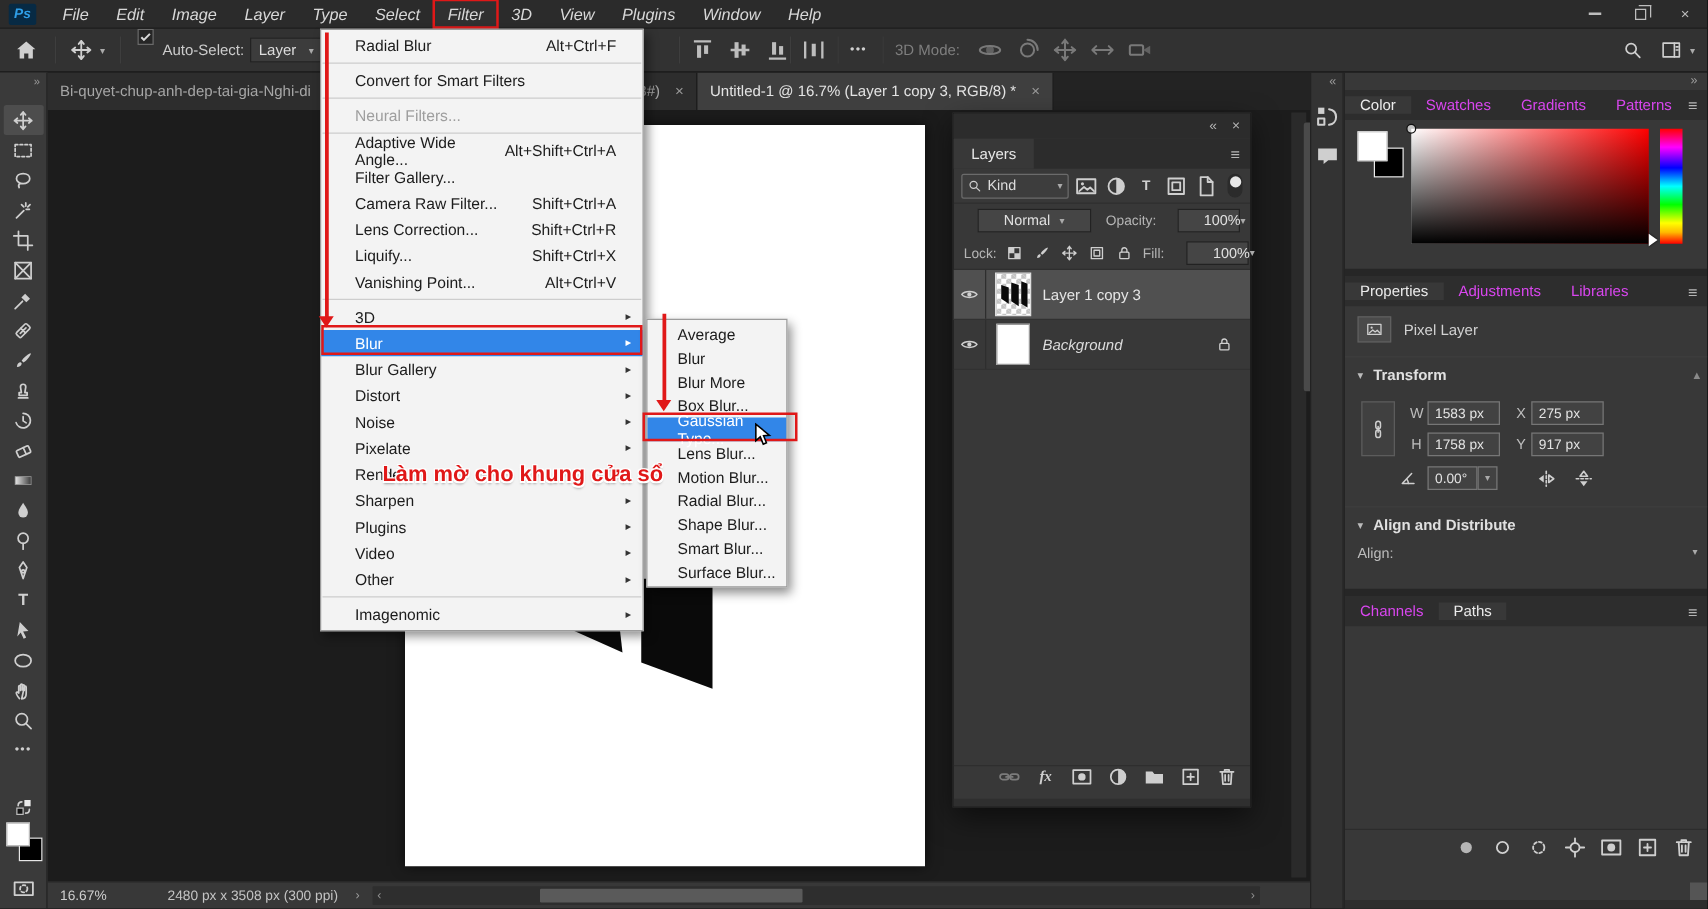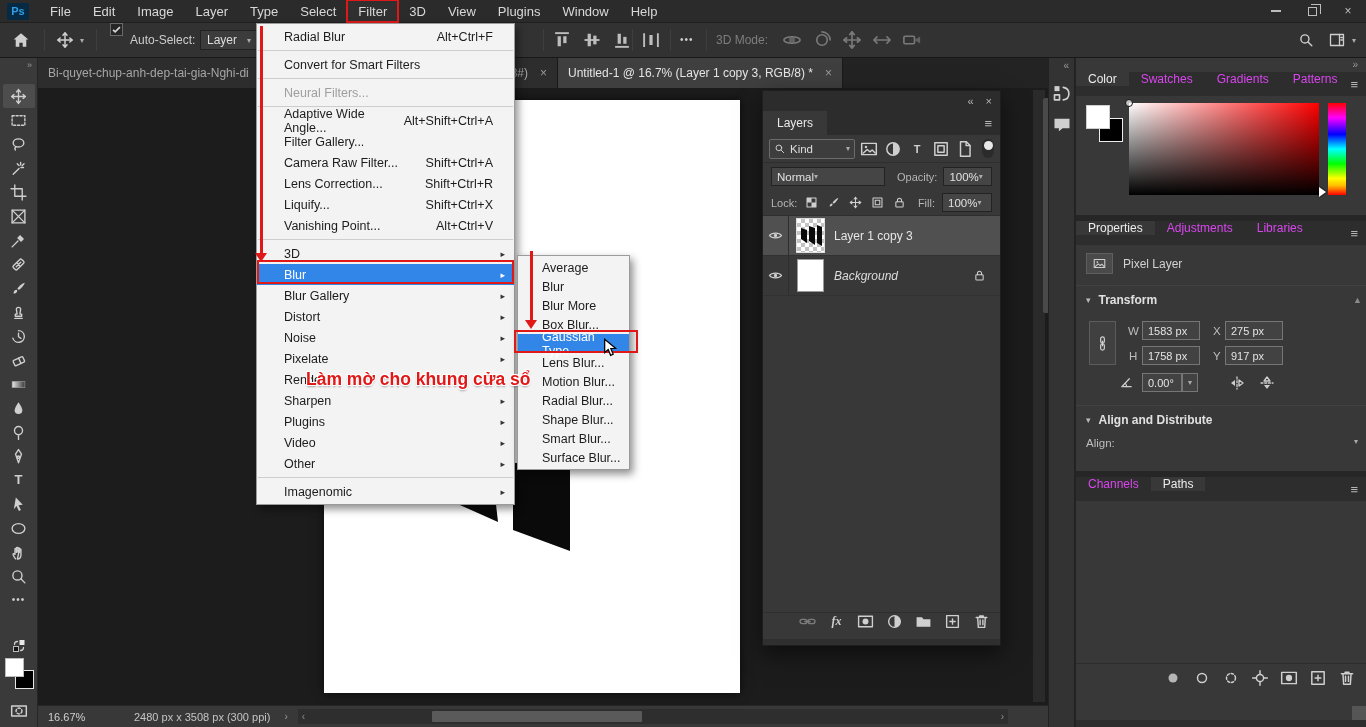--- a/index.html
+++ b/index.html
@@ -10,21 +10,21 @@
   .st{fill:none;stroke:#cfcfcf;stroke-width:1.3;stroke-linecap:round;stroke-linejoin:round;}
   .st2{fill:none;stroke:#bdbdbd;stroke-width:1.5;}
   .dash{stroke-dasharray:2 1.7;}
   .dim{opacity:.45;}
   .glyph-T{font-weight:700;font-size:13px;color:#cfcfcf;line-height:16px;display:block;text-align:center;}
   .glyph-T.small{font-size:11px;}
   .glyph-fx{font-style:italic;font-family:"Liberation Serif",serif;font-weight:600;font-size:12px;color:#cfcfcf;}
   .glyph-dots{color:#cfcfcf;font-size:10px;letter-spacing:1px;line-height:16px;}
 
   
-  .menubar{position:absolute;left:0;top:0;width:100%;height:23px;background:#2b2b2b;display:flex;align-items:center;font-size:13px;color:#d8d8d8;z-index:40;border-bottom:1px solid #1f1f1f;}
+  .menubar{position:absolute;left:0;top:0;width:100%;height:23px;background:#2b2b2b;display:flex;align-items:center;font-size:13px;color:#d8d8d8;z-index:40;border-bottom:1px solid #1f1f1f;font-style:italic;}
   .ps-logo{width:22px;height:17px;margin-left:7px;background:#072a44;border-radius:2px;color:#2f9fe8;font-size:11px;font-weight:bold;display:flex;align-items:center;justify-content:center;}
   #menu-items{display:flex;height:100%;margin-left:10px;}
   .menuitem{padding:0 11px;display:flex;align-items:center;height:100%;cursor:default;}
   .menuitem.boxed{background:#303030;outline:2px solid #e01818;outline-offset:-1px;}
   .wincontrols{margin-left:auto;display:flex;height:100%;}
   .winbtn{width:36px;display:flex;align-items:center;justify-content:center;color:#bdbdbd;font-size:12px;}
   .min-ic{width:10px;height:0;border-top:2px solid #bdbdbd;display:block;}
   .restore-ic{width:9px;height:9px;border:1px solid #bdbdbd;position:relative;display:block;}
   .restore-ic::before{content:'';position:absolute;left:2px;top:-4px;width:9px;height:9px;border:1px solid #bdbdbd;border-left:none;border-bottom:none;}
 
@@ -68,21 +68,21 @@
 
   
   .collapsed-strip{position:absolute;left:1048px;top:58px;width:27px;height:669px;background:#333333;border-left:1px solid #222;border-right:1px solid #222;z-index:4;}
   .cs-expand{text-align:right;padding:2px 5px;color:#9a9a9a;font-size:10px;}
   #collapsed-icons{display:flex;flex-direction:column;align-items:center;gap:12px;margin-top:10px;}
   #collapsed-icons .pbtn{width:20px;height:20px;}
 
   
   .rightcol{position:absolute;left:1075px;top:58px;width:291px;height:669px;background:#383838;border-left:1px solid #242424;z-index:4;font-size:12px;}
   .rc-expand{height:14px;text-align:right;padding:1px 8px;color:#9a9a9a;font-size:10px;}
-  .tabrow{height:24px;background:#2d2d2d;display:flex;align-items:flex-start;position:relative;}
+  .tabrow{height:24px;background:#2d2d2d;display:flex;align-items:center;position:relative;}
   .ptab{padding:0 12px;display:flex;align-items:center;color:#d946ef;font-size:12px;}
   .ptab.on{background:#383838;color:#ececec;}
   .hamb{position:absolute;right:8px;top:0;bottom:0;display:flex;align-items:center;color:#b5b5b5;font-size:13px;}
   .panel-gap{height:6px;background:#262626;}
 
   .color-content{position:relative;height:119px;}
   .cp-fg{position:absolute;left:10px;top:9px;width:24px;height:24px;background:#fff;border:1px solid #cfcfcf;z-index:2;}
   .cp-bg{position:absolute;left:23px;top:22px;width:24px;height:24px;background:#000;border:1px solid #ededed;z-index:1;}
   .cp-grad{position:absolute;left:53px;top:7px;width:190px;height:92px;
      background:linear-gradient(to bottom,rgba(0,0,0,0),#000),linear-gradient(to right,#fff,#f00);}
@@ -116,21 +116,21 @@
   .lp-tabrow{height:24px;background:#2c2c2c;display:flex;position:relative;}
   .lp-tab{background:#383838;padding:0 14px;display:flex;align-items:center;color:#e8e8e8;}
   .lp-filter{height:28px;display:flex;align-items:center;gap:5px;padding:0 6px;border-bottom:1px solid #2e2e2e;}
   .kind-box{width:86px;height:20px;background:#3d3d3d;border:1px solid #6b6b6b;border-radius:2px;display:flex;align-items:center;gap:4px;padding:0 4px;font-size:11.5px;color:#ddd;}
   .kind-box .ic{width:12px;height:12px;}
   #lp-filter-icons{display:flex;gap:6px;}
   #lp-filter-icons .pbtn{width:18px;height:18px;}
   .lp-pill{margin-left:auto;width:12px;height:19px;background:#2b2b2b;border-radius:6px;position:relative;}
   .lp-pill::before{content:'';position:absolute;left:1.5px;top:1.5px;width:9px;height:9px;border-radius:50%;background:#e8e8e8;}
   .lp-blend{height:27px;display:flex;align-items:center;gap:6px;padding:0 8px;}
-  .sel-box{height:19px;background:#454545;border:1px solid #222;display:flex;align-items:center;padding:0 5px;font-size:11.5px;color:#e0e0e0;}
+  .sel-box{height:19px;background:#454545;border:1px solid #222;display:flex;align-items:center;justify-content:space-between;padding:0 20px;font-size:11.5px;color:#e0e0e0;margin-left:11px;}
   .lbl{font-size:11px;color:#b5b5b5;}
   .lp-lock{height:26px;display:flex;align-items:center;gap:7px;padding:0 8px;border-bottom:1px solid #2e2e2e;}
   #lp-lock-icons{display:flex;gap:7px;}
   #lp-lock-icons .pbtn{width:15px;height:15px;}
   #lp-lock-icons .ic{width:13px;height:13px;}
   #layer-list{position:relative;}
   .layer-row{height:40px;display:flex;align-items:center;border-bottom:1px solid #313131;}
   .layer-row.sel{background:#505050;}
   .eye-cell{width:26px;height:100%;display:flex;align-items:center;justify-content:center;border-right:1px solid #2e2e2e;}
   .eye-cell .ic{width:15px;height:15px;}

